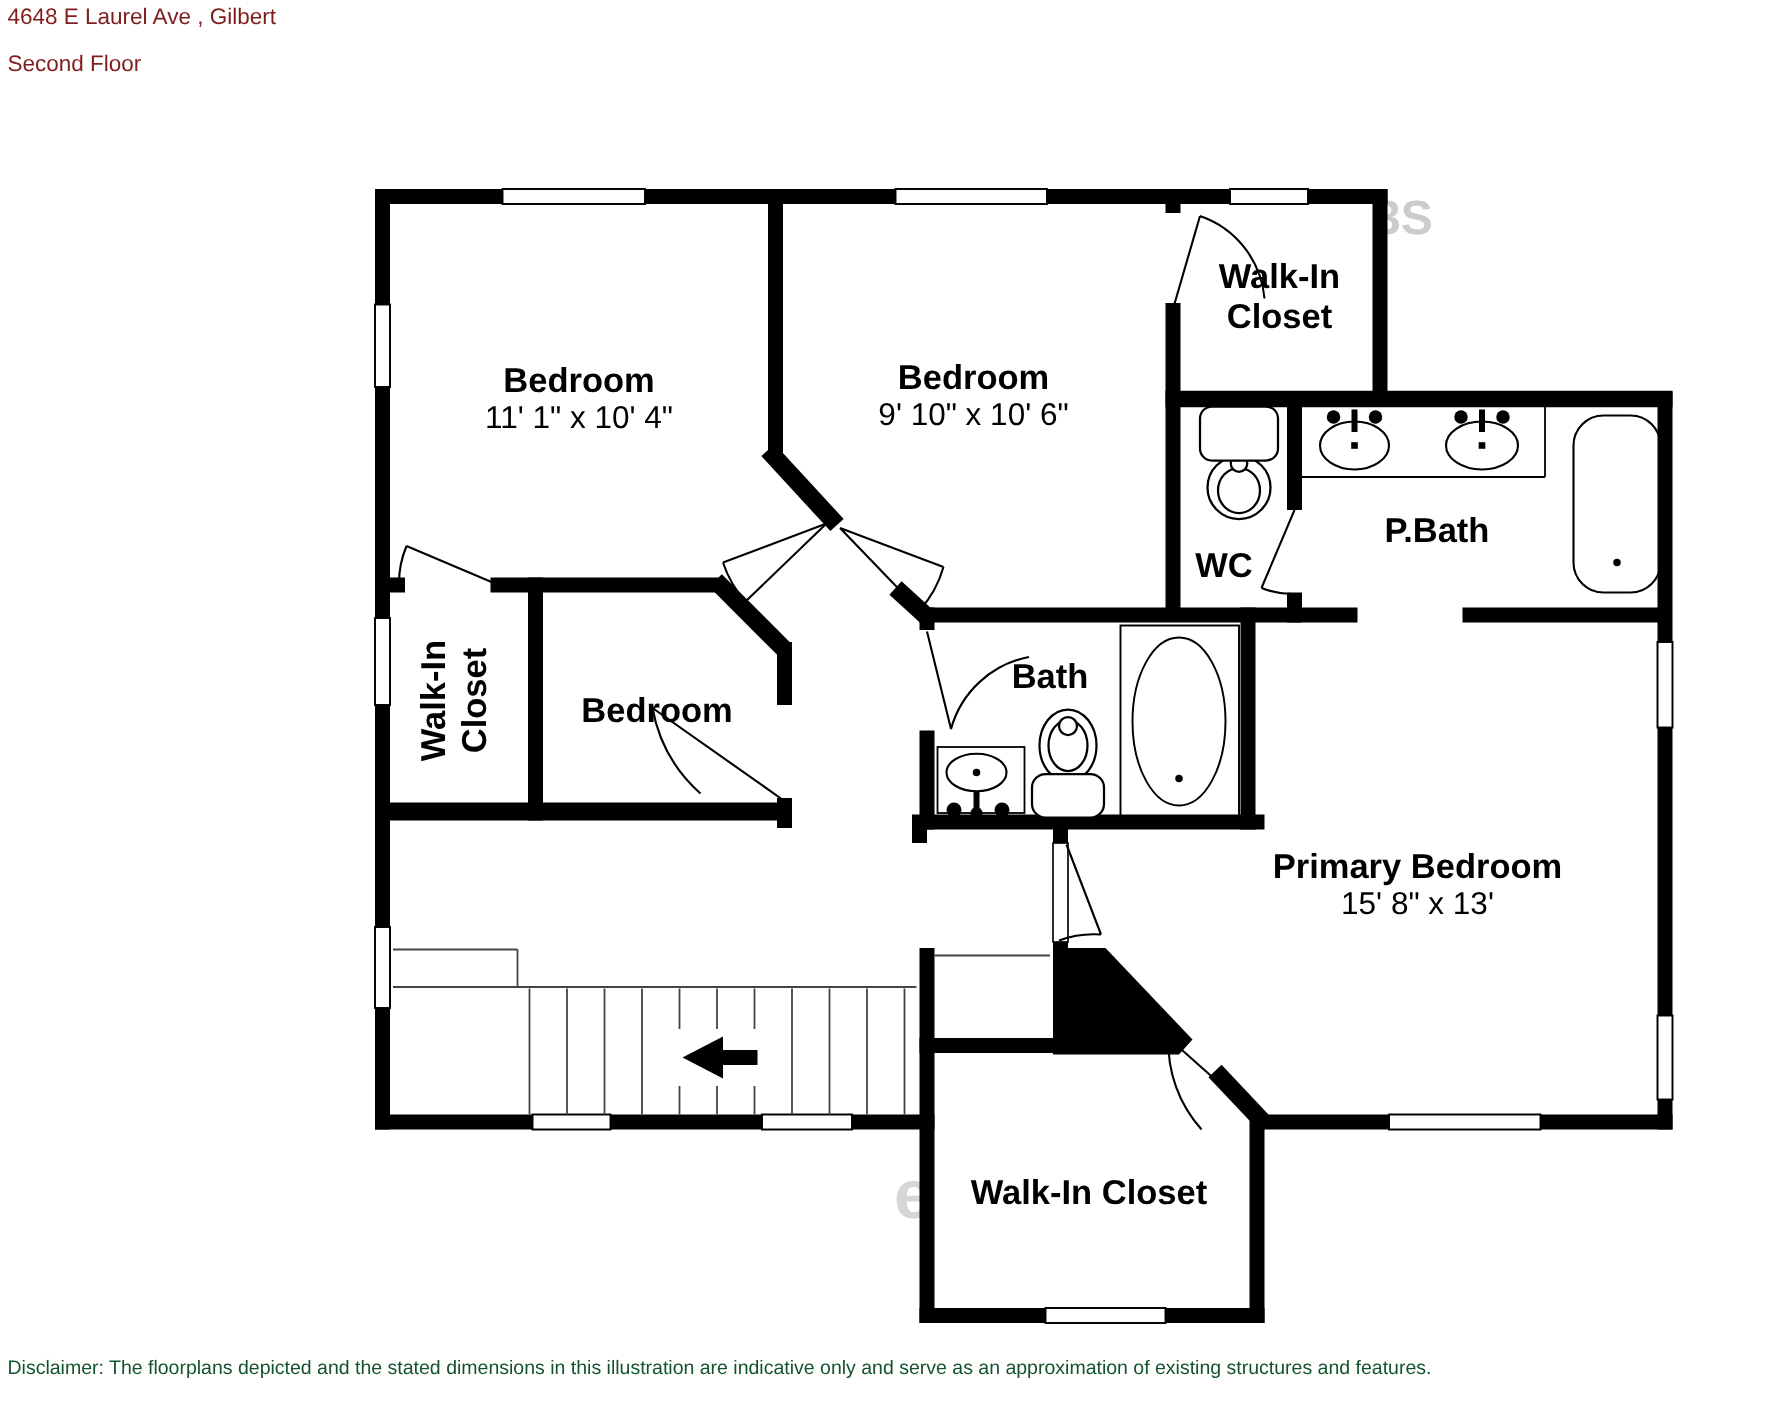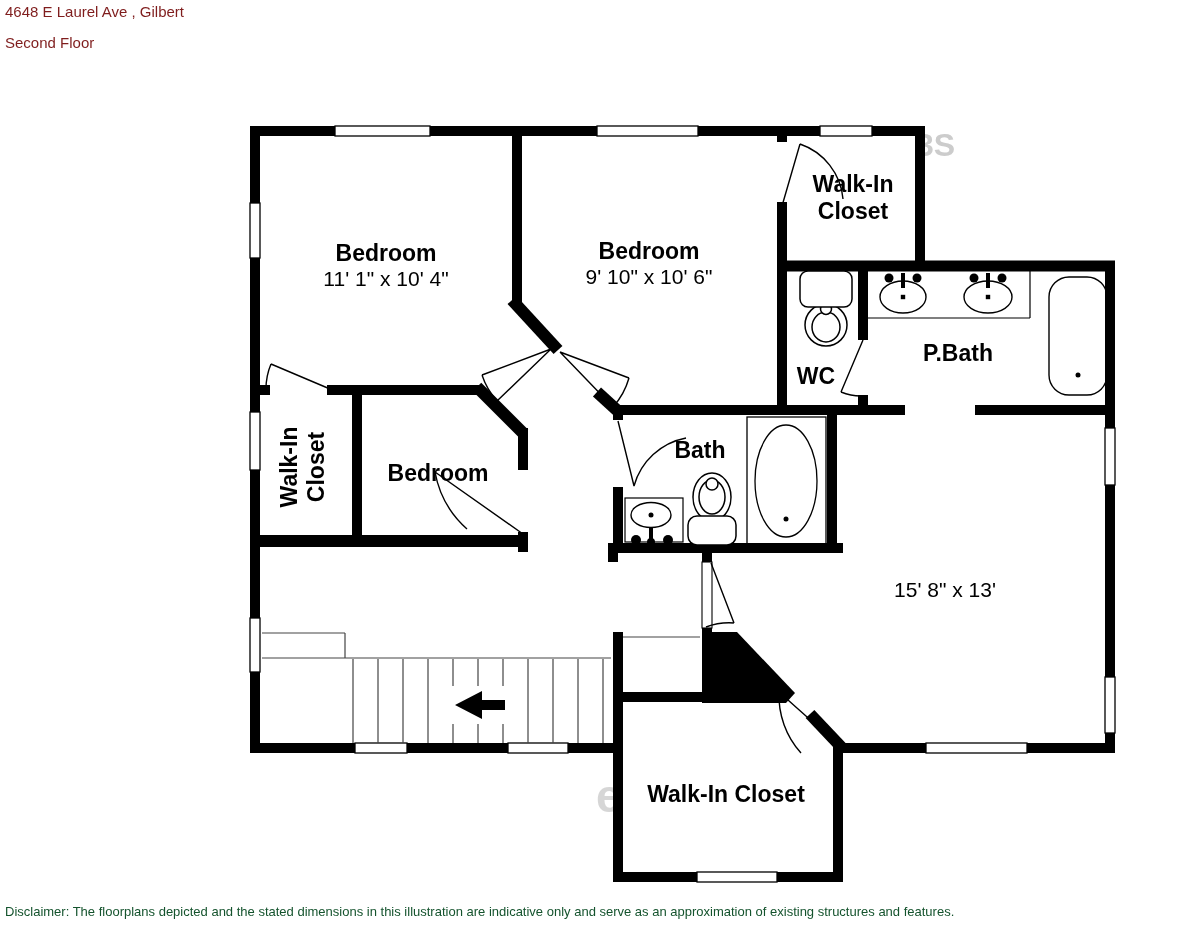--- a/index.html
+++ b/index.html
@@ -222,20 +222,21 @@
   <div class="room-label" style="left:438px;top:474px;">
     <span>Bedroom</span>
   </div>
 
   <div class="room-label rot" style="left:303px;top:467px;">
     <span style="display:block">Walk-In</span>
     <span style="display:block">Closet</span>
   </div>
 
   <div class="room-label" style="left:945px;top:590px;">
+    <span>Primary Bedroom</span>
     <span class="dims">15' 8" x 13'</span>
   </div>
 
   <div class="room-label" style="left:726px;top:795px;text-align:center;">
     <span>Walk-In Closet</span>
   </div>
 
   <div class="disc l1">Disclaimer: The floorplans depicted and the stated dimensions in this illustration are indicative only and serve as an approximation of existing structures and features.</div>
 </div>
 

